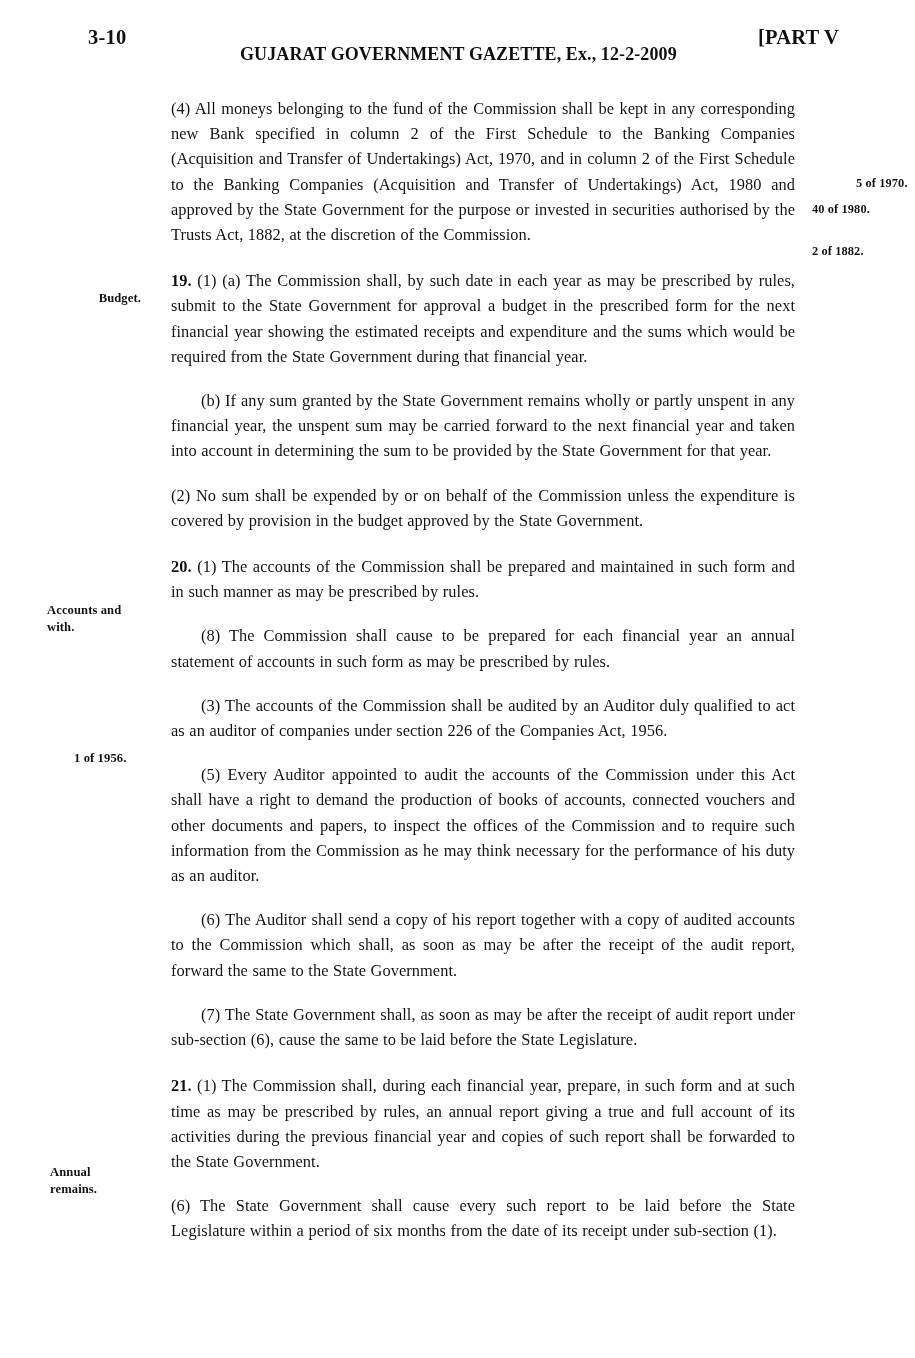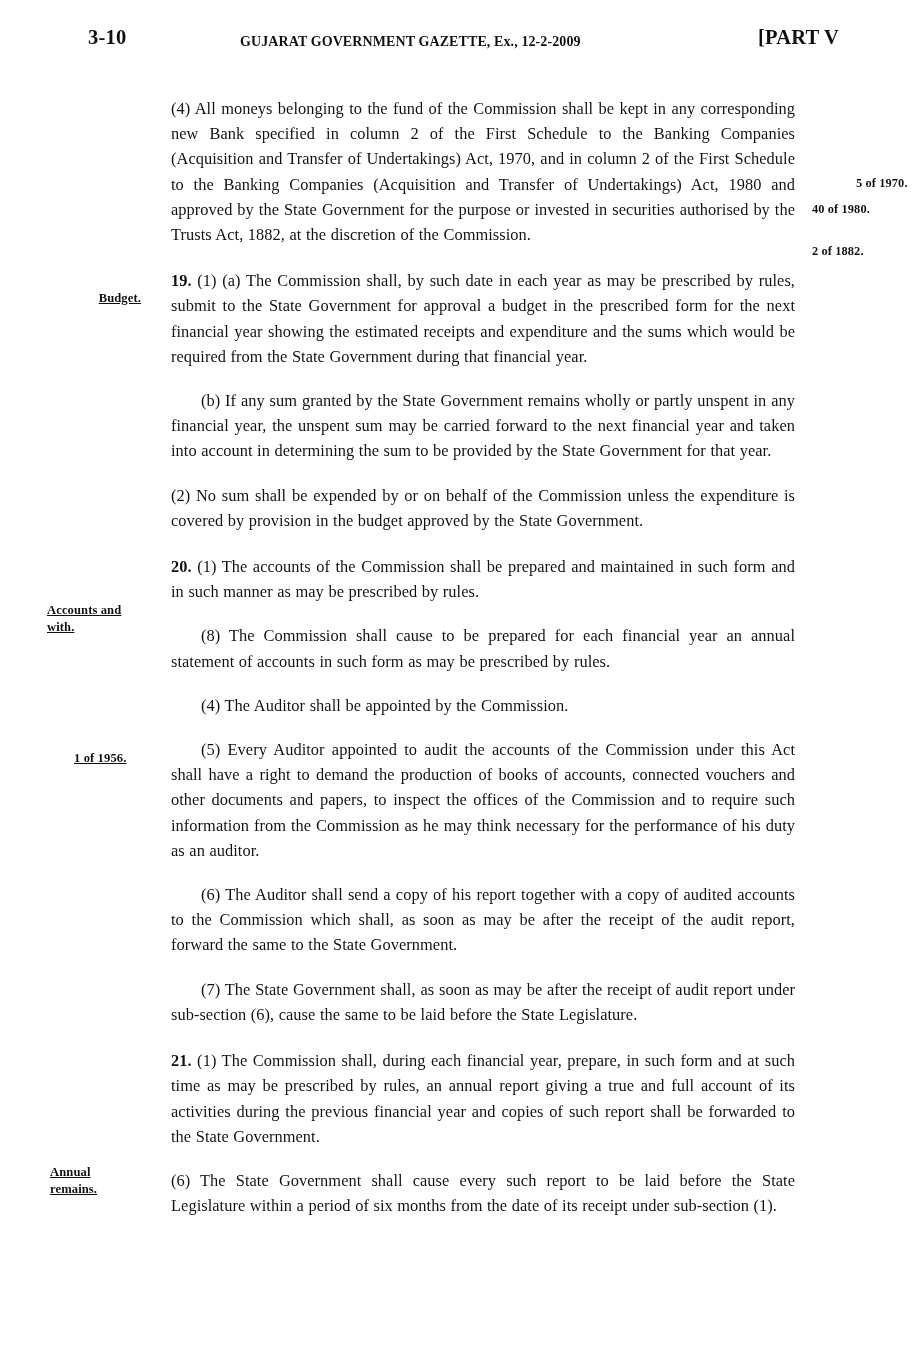--- a/index.html
+++ b/index.html
@@ -36,22 +36,22 @@
     left: 88px;
     top: 0;
     font-size: 20.5px;
     font-weight: bold;
     letter-spacing: 0.2px;
     white-space: nowrap;
   }
   .hdr-title {
     position: absolute;
     left: 240px;
-    top: 8px;
-    font-size: 14px;
+    top: 18px;
+    font-size: 18px;
     font-weight: bold;
     letter-spacing: 0.1px;
     white-space: nowrap;
   }
   .hdr-part {
     position: absolute;
     left: 758px;
     top: 0;
     font-size: 20.5px;
     font-weight: bold;
@@ -81,21 +81,20 @@
   .secnum {
     font-weight: bold;
   }
   
   .margin-left-note {
     position: absolute;
     font-size: 12.6px;
     font-weight: bold;
     line-height: 16.5px;
     letter-spacing: 0.1px;
-    text-decoration: underline;
   }
   .margin-right-note {
     position: absolute;
     left: 812px;
     font-size: 12.4px;
     font-weight: bold;
     line-height: 16px;
     letter-spacing: 0.1px;
     white-space: nowrap;
   }
@@ -143,22 +142,22 @@
     <p class="para indent gap-lg">(b)  If any sum granted by the State Government remains wholly or partly unspent in any financial year, the unspent sum may be carried forward to the next financial year and taken into account in determining the sum to be provided by the State Government for that year.</p>
 
     <p class="para gap-xl">(2)       No sum shall be expended by or on behalf of the Commission unless the expenditure is covered by provision in the budget approved by the State Government.</p>
 
     <p class="para gap-lg">
       <span class="secnum">20.</span><span> (1)  The accounts of the Commission shall be prepared and maintained in such form and in such manner as may be prescribed by rules.</span>
     </p>
 
     <p class="para indent gap-lg">(8)  The Commission shall cause to be prepared for each financial year an annual statement of accounts in such form as may be prescribed by rules.</p>
 
+    <p class="para indent gap-lg">(3)  The accounts of the Commission shall be audited by an Auditor duly qualified to act as an auditor of companies under section 226 of the Companies Act, 1956.</p>
 
-    <p class="para indent gap-lg">(4)  The Auditor shall be appointed by the Commission.</p>
 
     <p class="para indent gap-lg">(5)  Every Auditor appointed to audit the accounts of the Commission under this Act shall have a right to demand the production of books of accounts, connected vouchers and other documents and papers, to inspect the offices of the Commission and to require such information from the Commission as he may think necessary for the performance of his duty as an auditor.</p>
 
     <p class="para indent gap-lg">(6)  The Auditor shall send a copy of his report together with a copy of audited accounts to the Commission  which shall, as soon as may be after the receipt of the audit report, forward the same to the State Government.</p>
 
     <p class="para indent gap-xl">(7)  The State Government shall, as soon as may be after the receipt of audit report under sub-section (6), cause the same to be laid before the State Legislature.</p>
 
     <p class="para gap-lg">
       <span class="secnum">21.</span><span> (1)  The Commission shall, during each financial year, prepare, in such form and at such time as may be prescribed by rules, an annual report giving a true and full account of its activities during the previous financial year and copies of such report shall be forwarded to the State Government.</span>
     </p>

